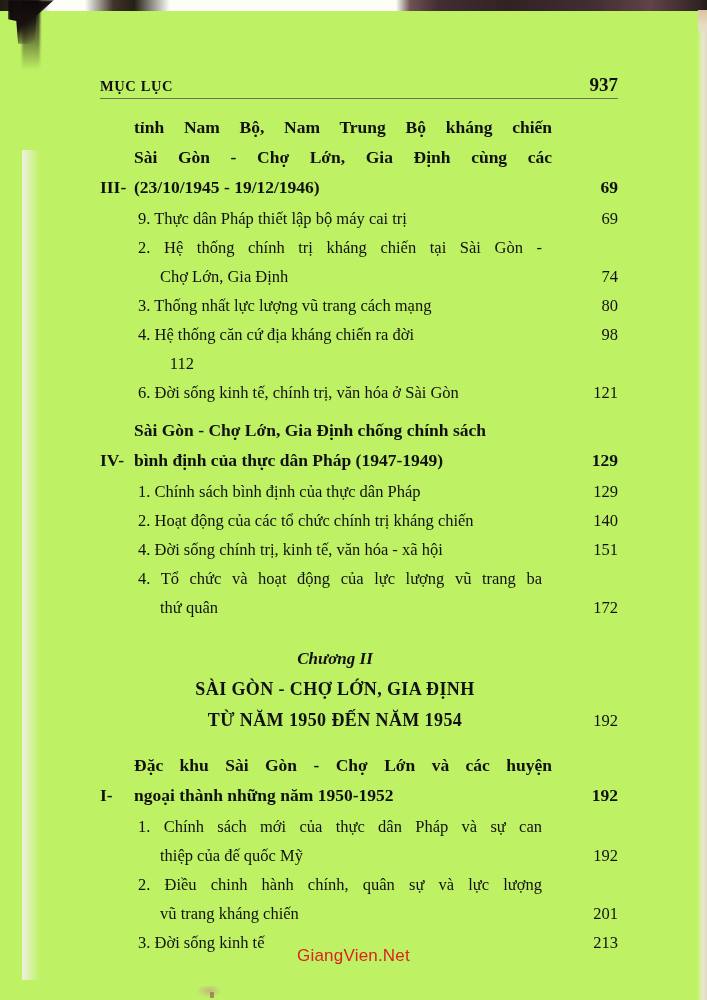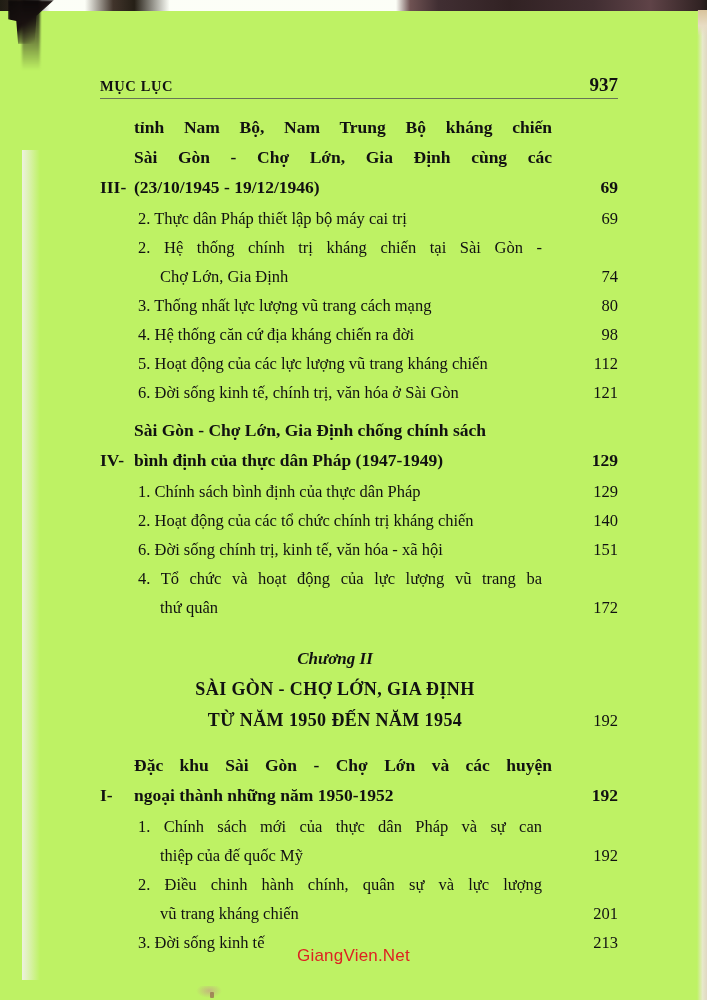--- a/index.html
+++ b/index.html
@@ -265,21 +265,21 @@
         <span class="line">
           <span class="txt">(23/10/1945 - 19/12/1946)</span>
           <span class="pg">69</span>
         </span>
       </span>
     </div>
 
     <div class="entry item">
       <span class="lines">
         <span class="line">
-          <span class="txt">2. Thực dân Pháp thiết lập bộ máy cai trị</span>
+          <span class="txt">9. Thực dân Pháp thiết lập bộ máy cai trị</span>
           <span class="pg">69</span>
         </span>
       </span>
     </div>
 
     <div class="entry item">
       <span class="lines">
         <span class="line justified">
           <span class="txt">2. Hệ thống chính trị kháng chiến tại Sài Gòn -</span>
         </span>
@@ -304,21 +304,20 @@
         <span class="line">
           <span class="txt">4. Hệ thống căn cứ địa kháng chiến ra đời</span>
           <span class="pg">98</span>
         </span>
       </span>
     </div>
 
     <div class="entry item">
       <span class="lines">
         <span class="line">
-          <span class="txt">5. Hoạt động của các lực lượng vũ trang kháng chiến</span>
           <span class="pg">112</span>
         </span>
       </span>
     </div>
 
     <div class="entry item">
       <span class="lines">
         <span class="line">
           <span class="txt">6. Đời sống kinh tế, chính trị, văn hóa ở Sài Gòn</span>
           <span class="pg">121</span>
@@ -355,21 +354,21 @@
         <span class="line">
           <span class="txt">2. Hoạt động của các tổ chức chính trị kháng chiến</span>
           <span class="pg">140</span>
         </span>
       </span>
     </div>
 
     <div class="entry item">
       <span class="lines">
         <span class="line">
-          <span class="txt">6. Đời sống chính trị, kinh tế, văn hóa - xã hội</span>
+          <span class="txt">4. Đời sống chính trị, kinh tế, văn hóa - xã hội</span>
           <span class="pg">151</span>
         </span>
       </span>
     </div>
 
     <div class="entry item">
       <span class="lines">
         <span class="line justified">
           <span class="txt">4. Tổ chức và hoạt động của lực lượng vũ trang ba</span>
         </span>

